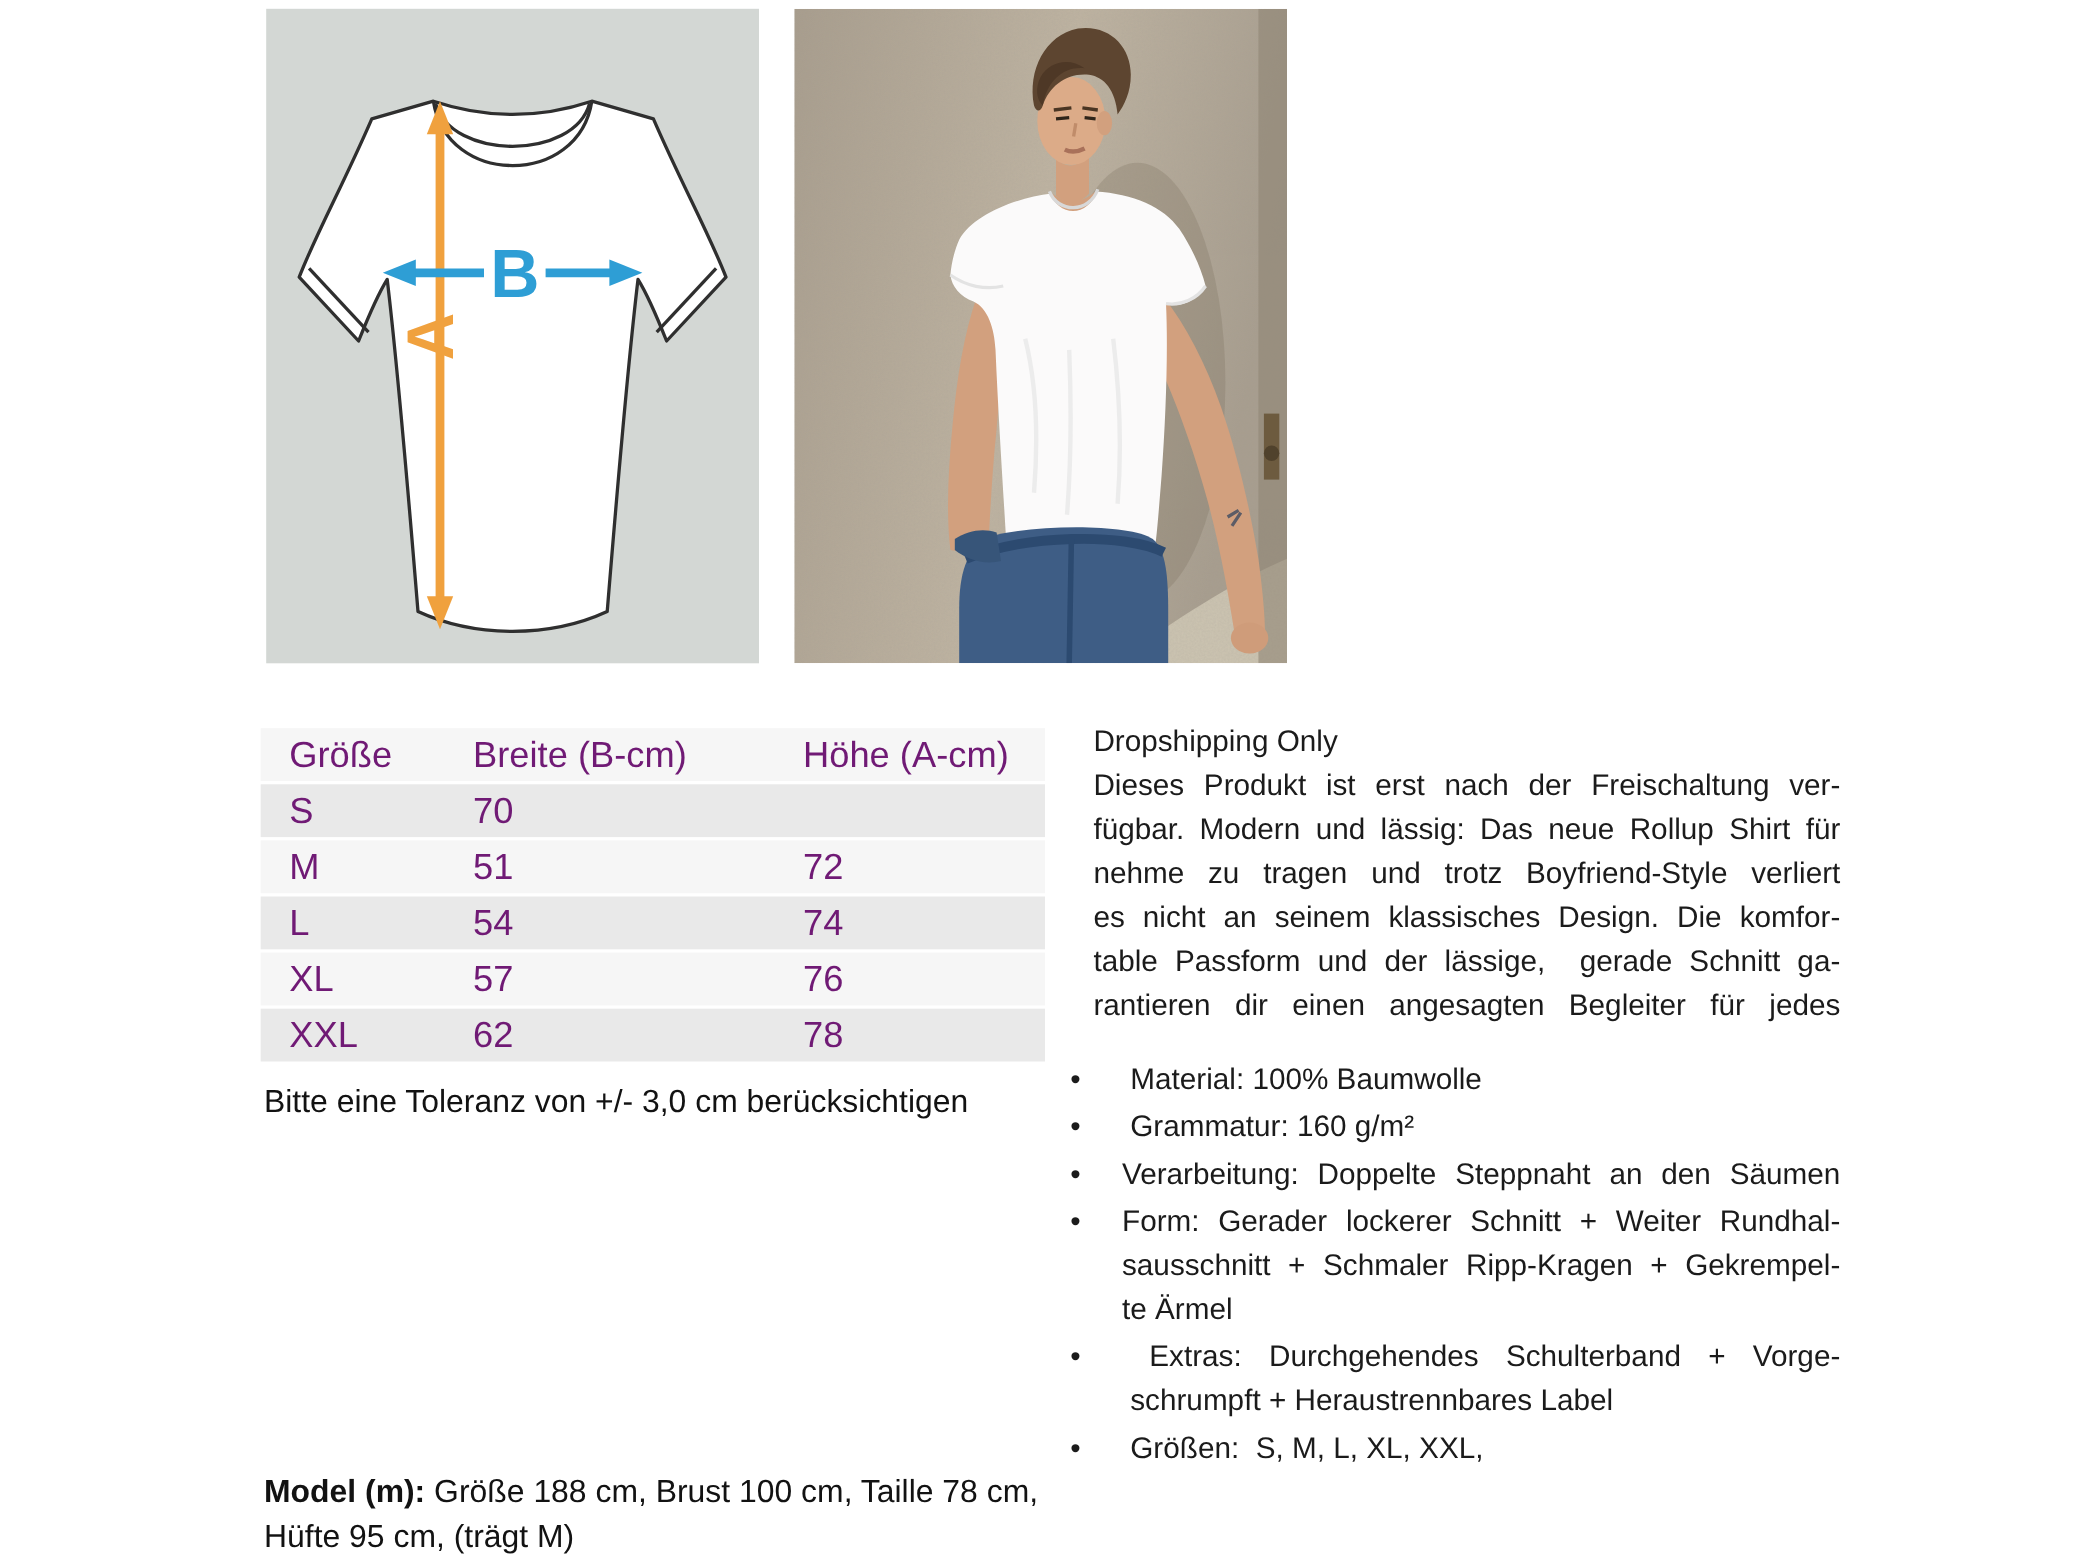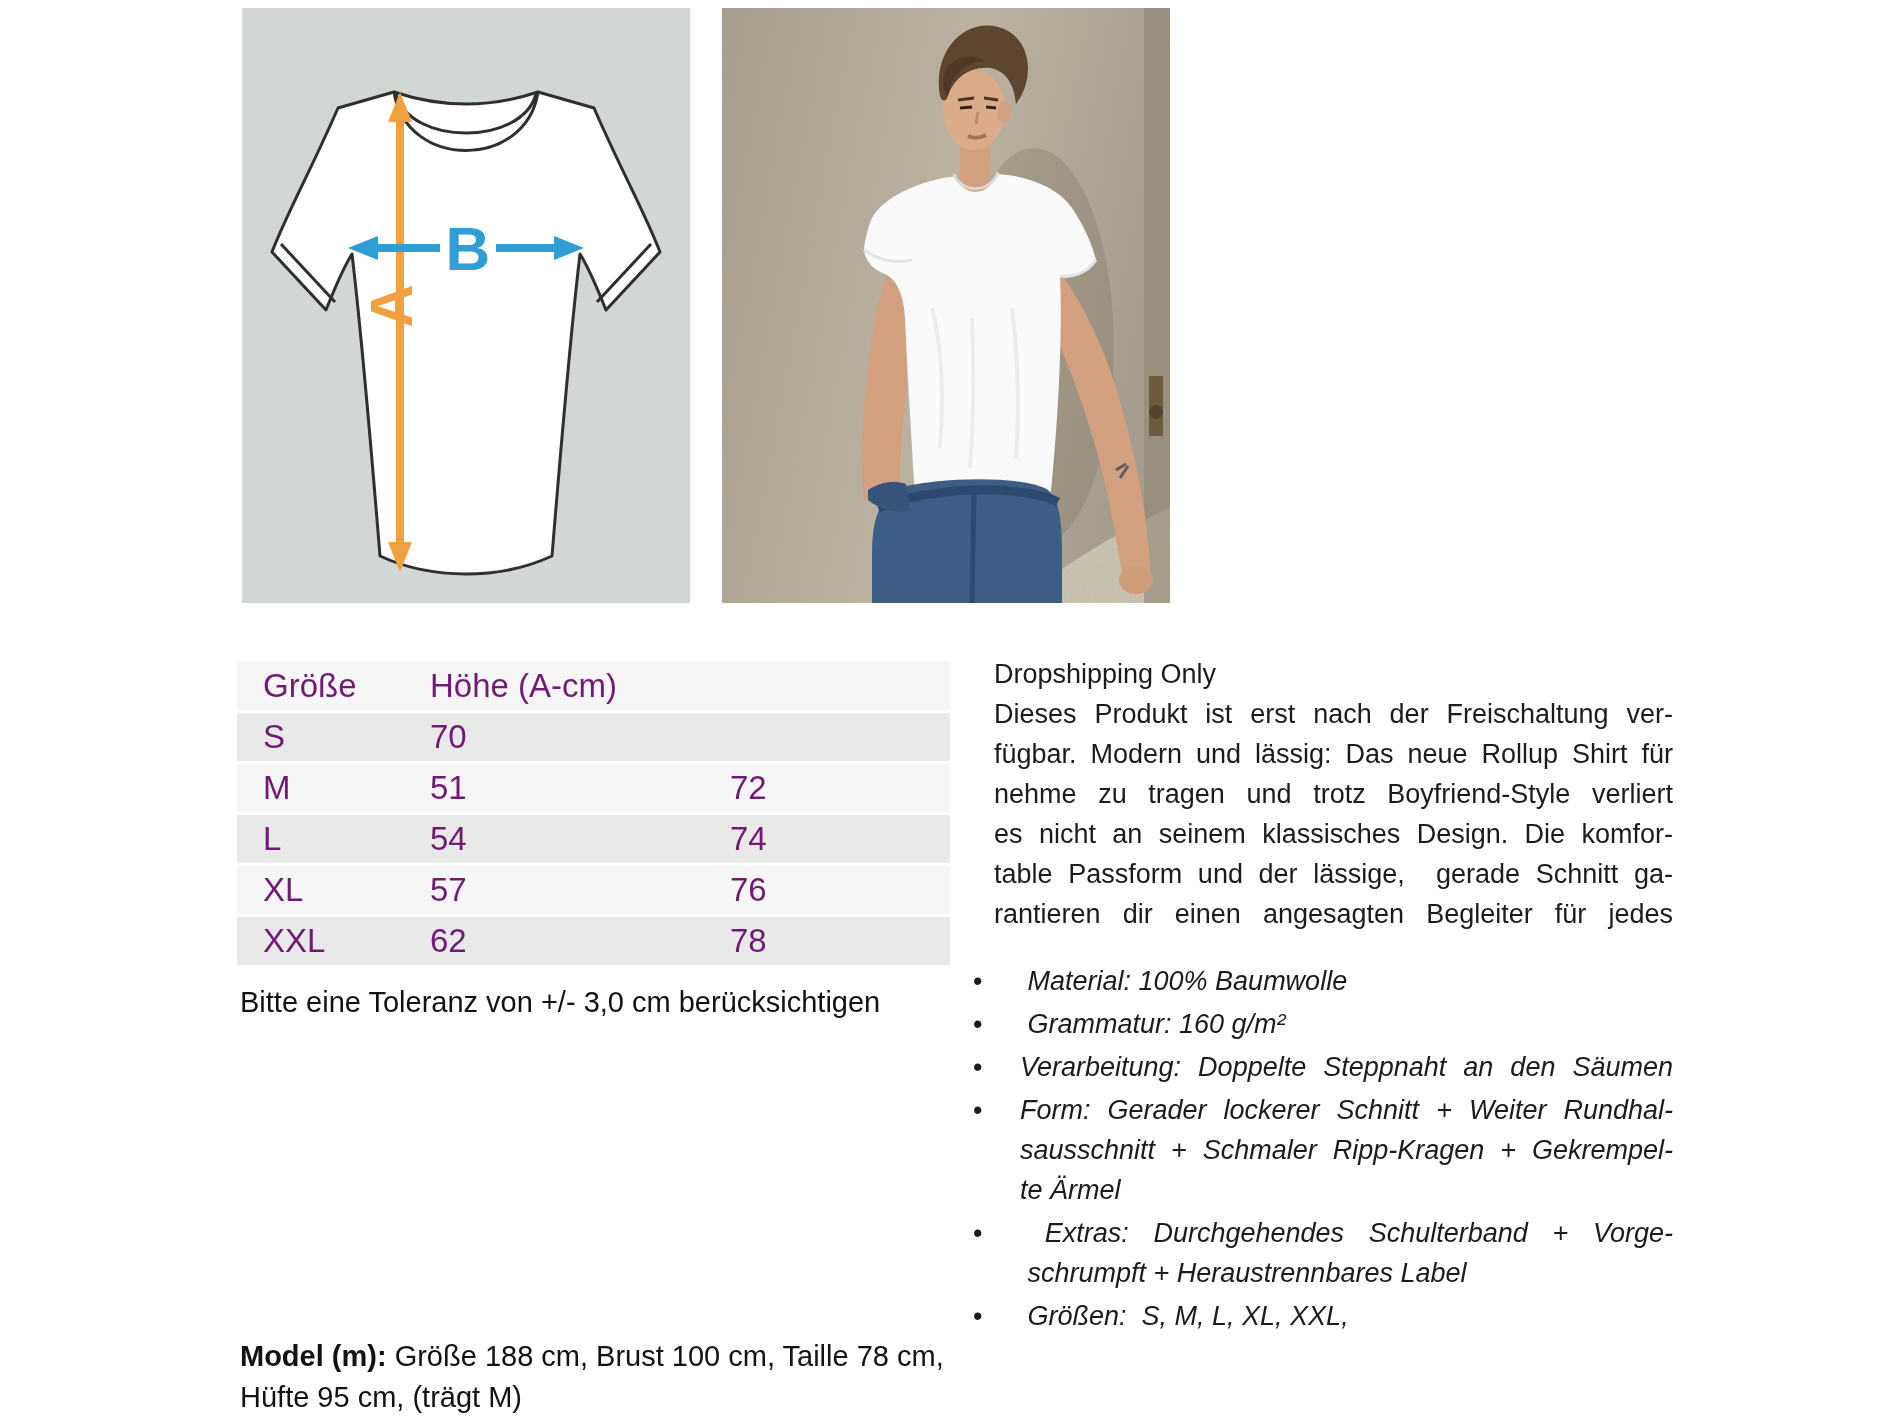--- a/index.html
+++ b/index.html
@@ -24,21 +24,21 @@
   .model-info{position:absolute;left:240px;top:1336px;width:760px;font-size:29px;line-height:41px;color:#121212;}
   .model-info .b{font-weight:bold;}
 
   
   .desc{position:absolute;left:973px;top:654px;width:700px;font-size:27px;line-height:40px;color:#1b1b1b;}
   .dline{min-height:40px;margin-left:21px;}
   .just{text-align:justify;text-align-last:justify;}
   .gap{height:27px;}
   .bullet{display:flex;margin-bottom:3px;}
   .bm{width:26px;flex:0 0 26px;}
-  .bl{flex:1;font-style:italic;}
+  .bl{flex:1;}
 </style>
 </head>
 <body>
 
 <div class="page">
 
   <div class="diagram-box">
     <svg viewBox="0 0 448 595">
 
       <path d="M152,84 L96,100 C70,160 45,205 30,244 L84,302 C92,282 100,262 110,246
@@ -110,20 +110,21 @@
       <path d="M150,595 L150,545 C150,515 156,492 176,480 C220,468 306,468 326,482 C338,492 340,516 340,548 L340,595 Z" fill="#3e5d85"></path>
       <path d="M156,500 C210,478 300,476 336,494" stroke="#2c4a70" stroke-width="9" fill="none"></path>
       <path d="M252,482 L250,595" stroke="#2c4a70" stroke-width="5"></path>
       <path d="M146,482 C158,474 172,472 184,476 L188,502 C172,506 156,500 146,492 Z" fill="#375579"></path>
     </svg>
   </div>
 
   <div class="size-table">
     <div class="t-row t-head">
       <div class="c1">Größe</div>
+      <div class="c2">Breite (B-cm)</div>
       <div class="c3">Höhe (A-cm)</div>
     </div>
     <div class="t-row dark">
       <div class="c1">S</div>
       <div class="c3">70</div>
     </div>
     <div class="t-row">
       <div class="c1">M</div>
       <div class="c2">51</div>
       <div class="c3">72</div>

